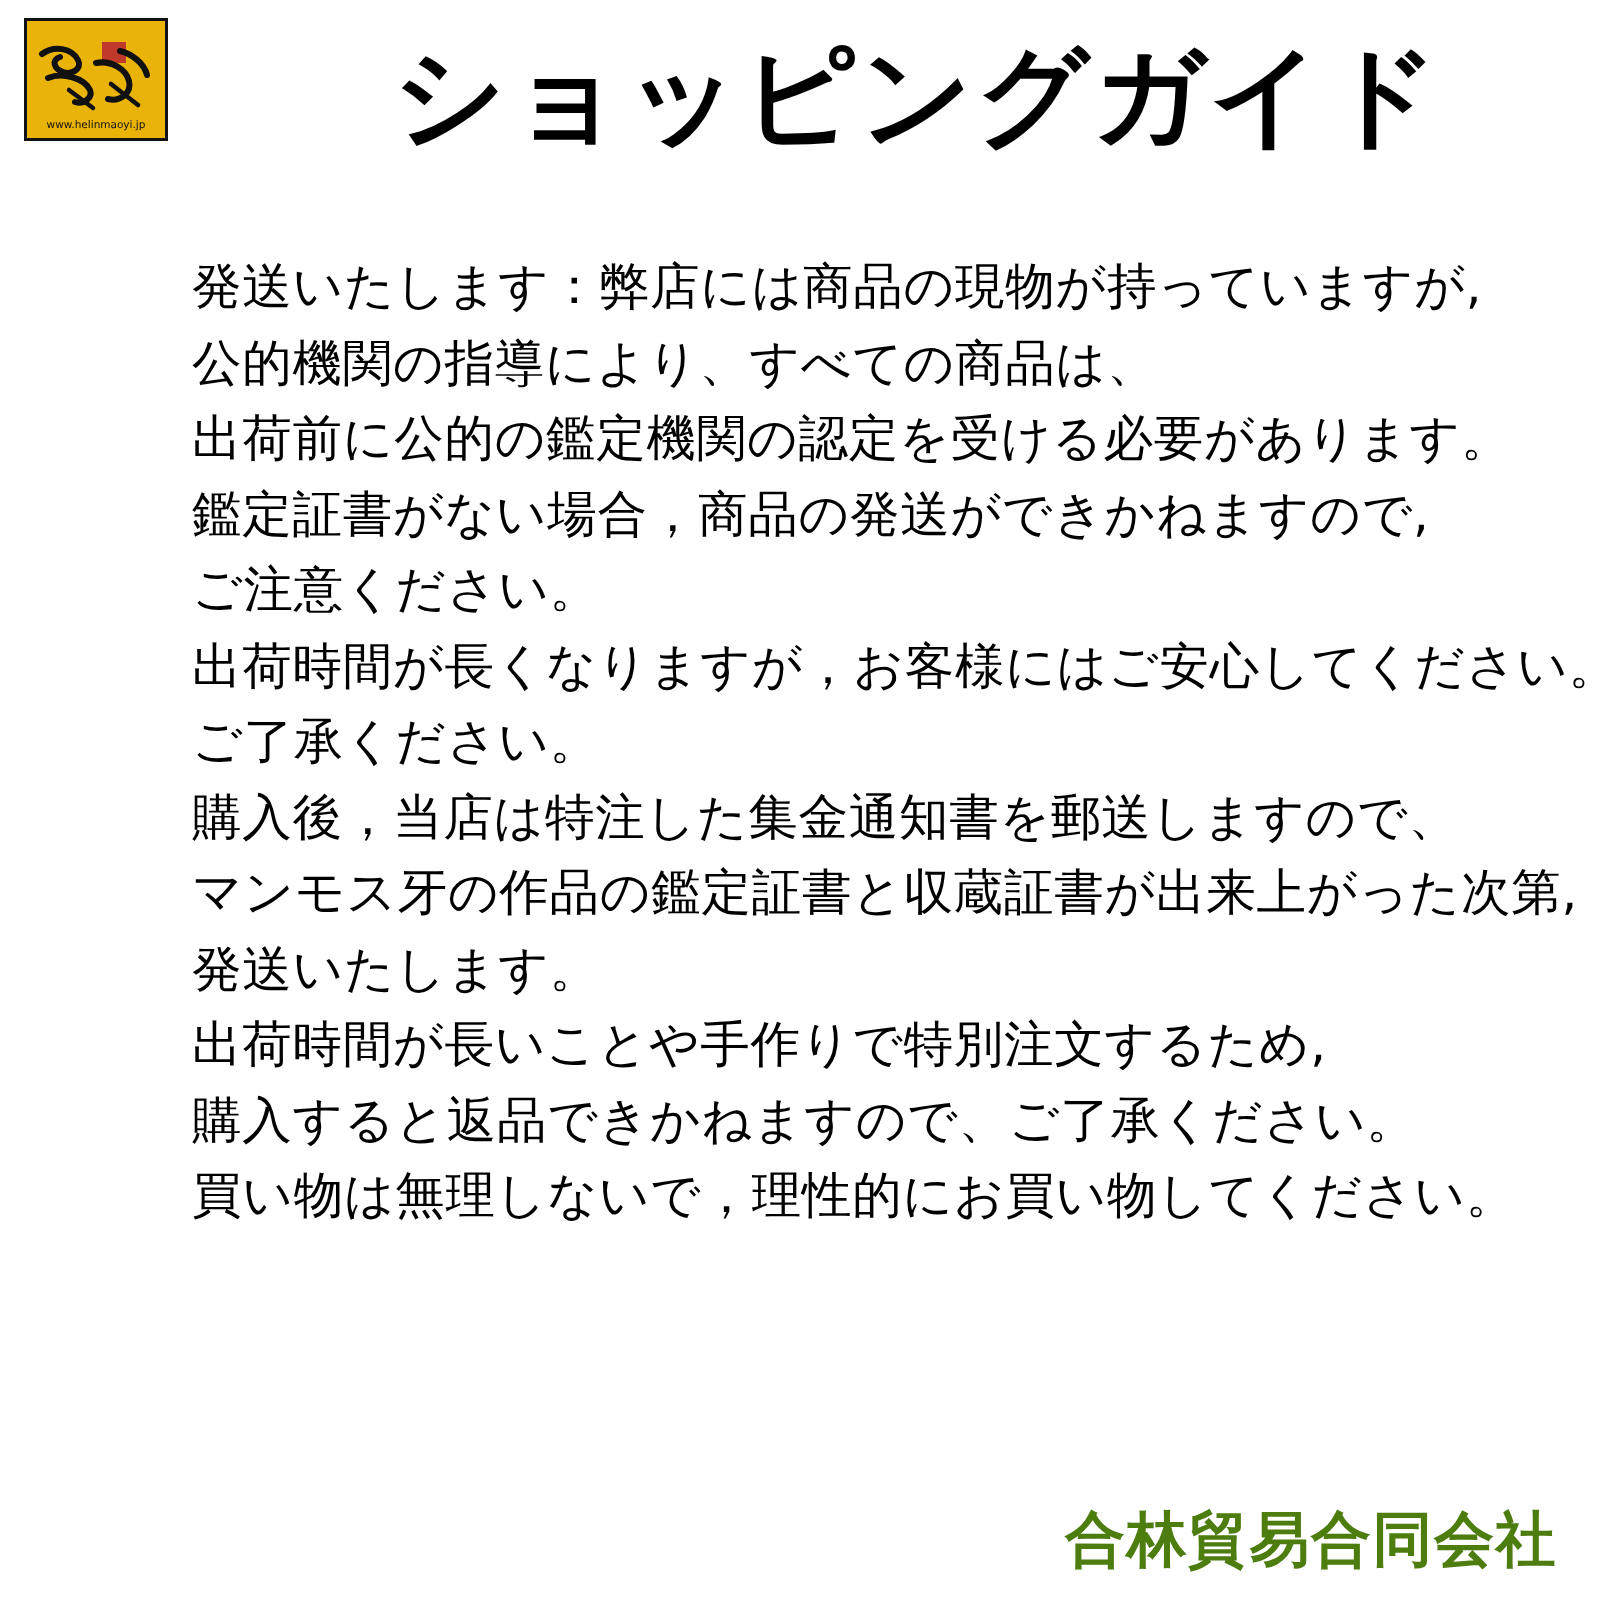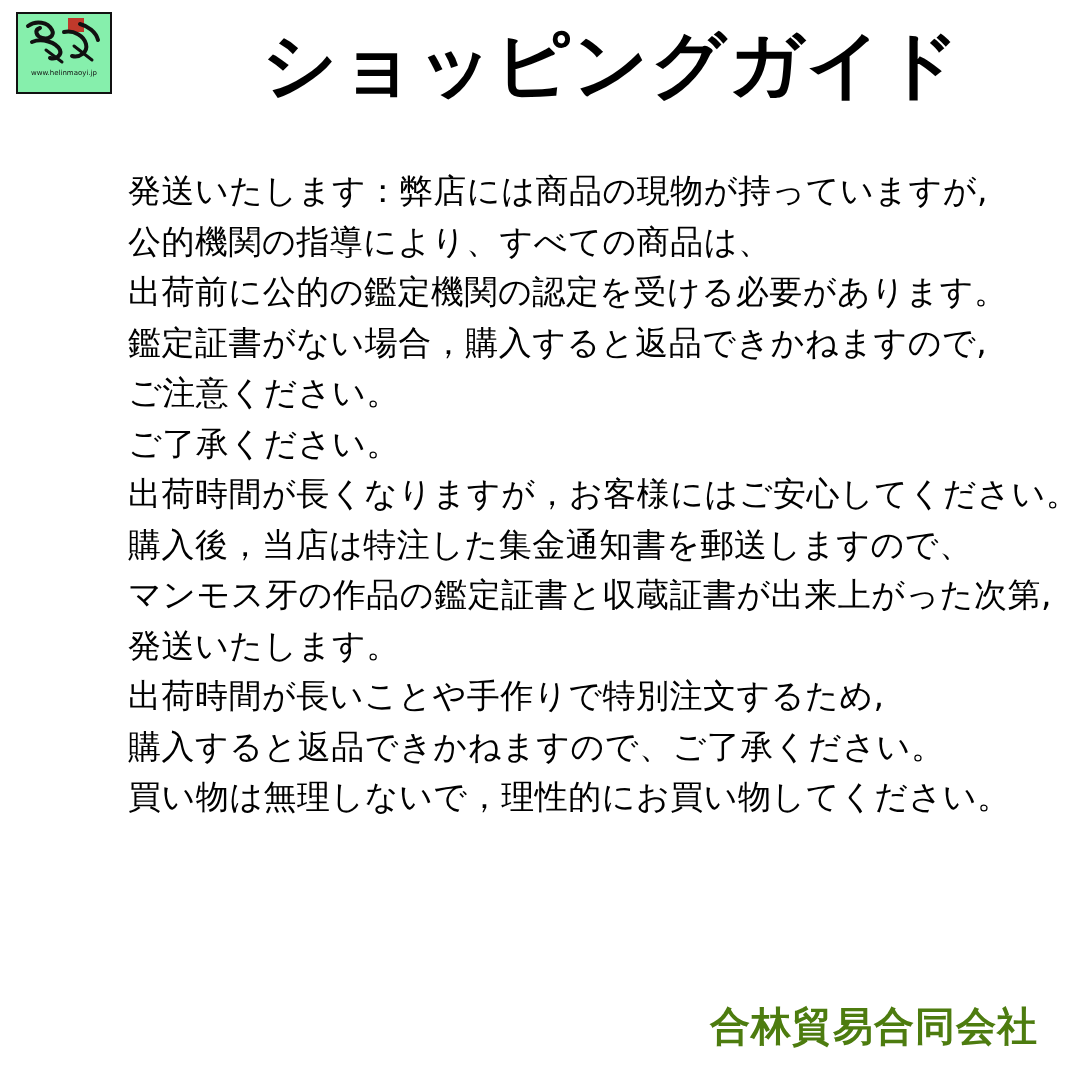--- a/index.html
+++ b/index.html
@@ -30,26 +30,26 @@
   }
 
   .logo {
     position: absolute;
     left: 16px;
     top: 12px;
     width: 96px;
     height: 82px;
     border: 2px solid #111;
     box-sizing: border-box;
-    background: #86efac;
+    background: #eab308;
     display: flex;
     flex-direction: column;
     align-items: center;
     justify-content: flex-start;
-    padding-top: 2px;
+    padding-top: 12px;
     overflow: hidden;
   }
   .logo-mark {
     position: relative;
     width: 84px;
     height: 52px;
     display: flex;
     align-items: center;
     justify-content: center;
   }
@@ -129,24 +129,24 @@
       <div class="logo-url">www.helinmaoyi.jp</div>
     </div>
 
     <div class="title">ショッピングガイド</div>
   </div>
 
   <div class="body-text">
     <div class="body-line">発送いたします：弊店には商品の現物が持っていますが,</div>
     <div class="body-line">公的機関の指導により、すべての商品は、</div>
     <div class="body-line">出荷前に公的の鑑定機関の認定を受ける必要があります。</div>
-    <div class="body-line">鑑定証書がない場合，購入すると返品できかねますので,</div>
+    <div class="body-line">鑑定証書がない場合，商品の発送ができかねますので,</div>
     <div class="body-line">ご注意ください。</div>
+    <div class="body-line">出荷時間が長くなりますが，お客様にはご安心してください。</div>
     <div class="body-line">ご了承ください。</div>
-    <div class="body-line">出荷時間が長くなりますが，お客様にはご安心してください。</div>
     <div class="body-line">購入後，当店は特注した集金通知書を郵送しますので、</div>
     <div class="body-line">マンモス牙の作品の鑑定証書と収蔵証書が出来上がった次第,</div>
     <div class="body-line">発送いたします。</div>
     <div class="body-line">出荷時間が長いことや手作りで特別注文するため,</div>
     <div class="body-line">購入すると返品できかねますので、ご了承ください。</div>
     <div class="body-line">買い物は無理しないで，理性的にお買い物してください。</div>
   </div>
 
   <div class="footer">合林貿易合同会社</div>
 

